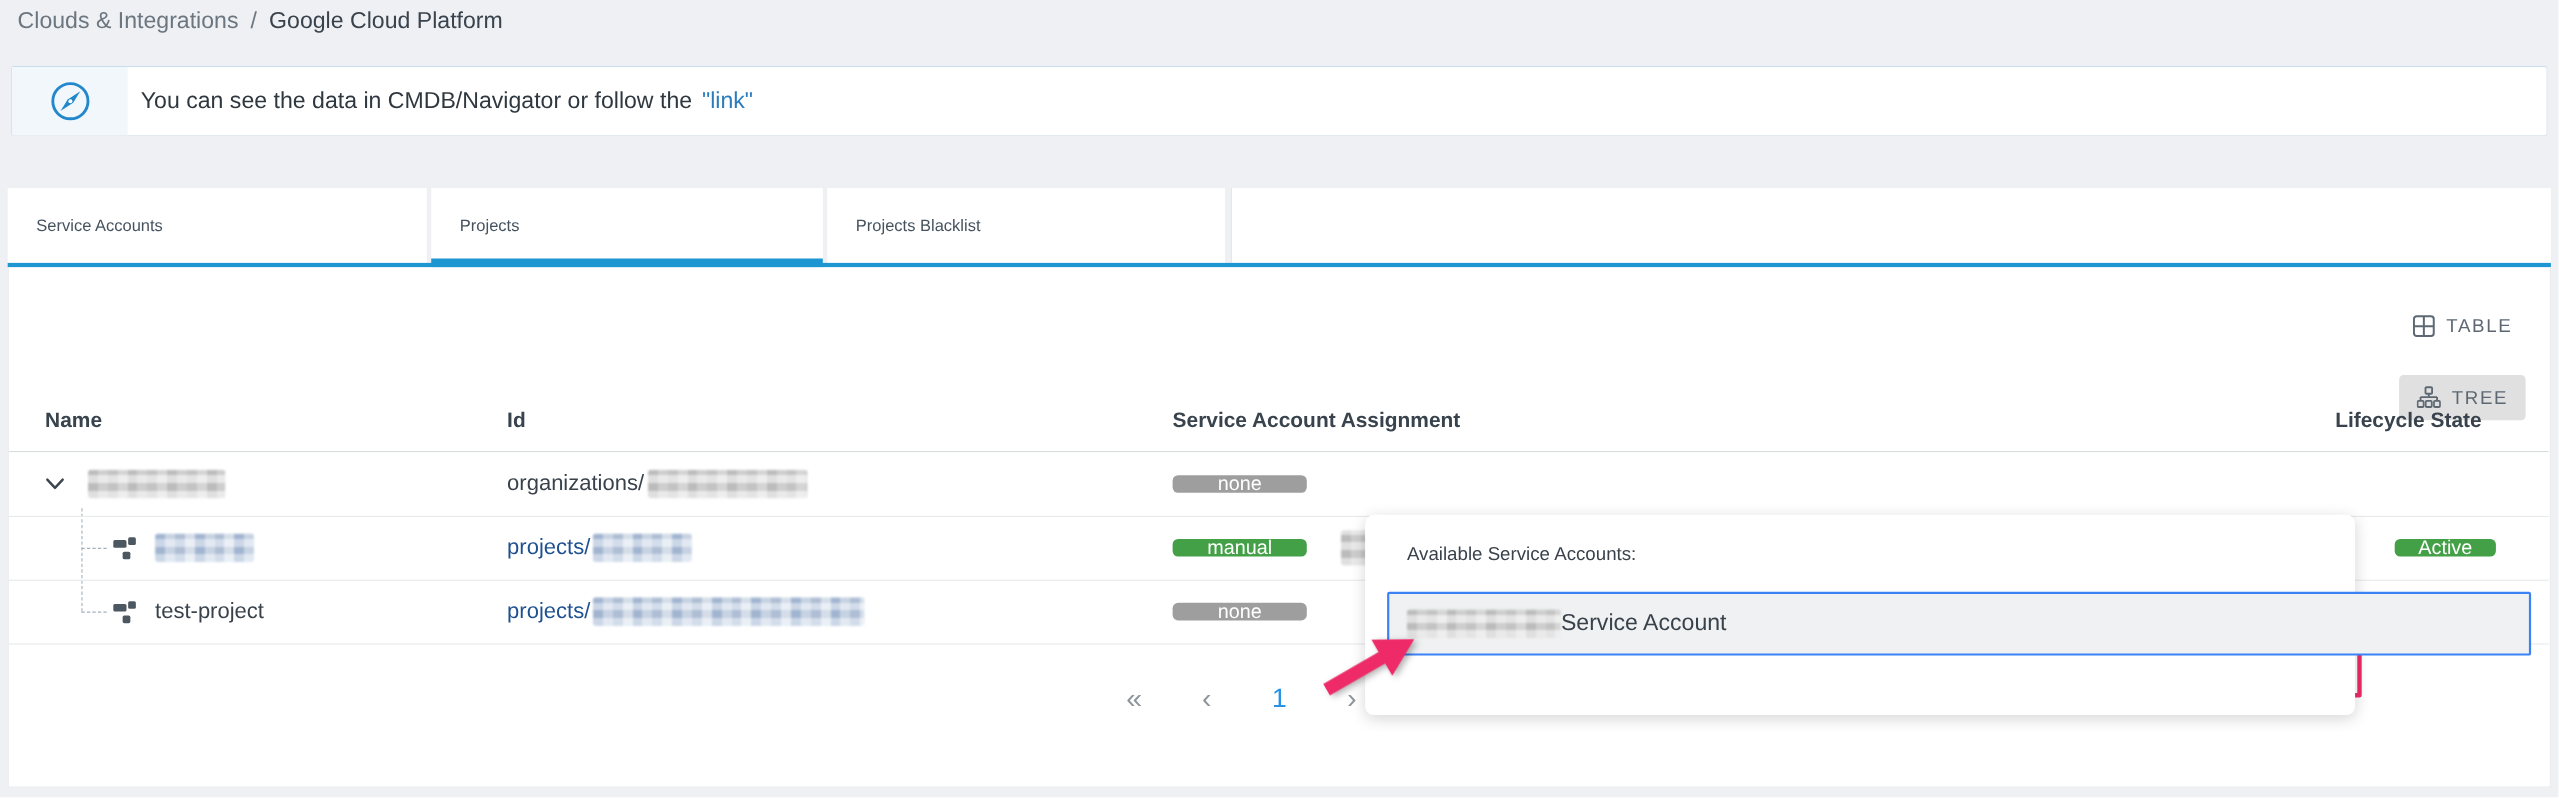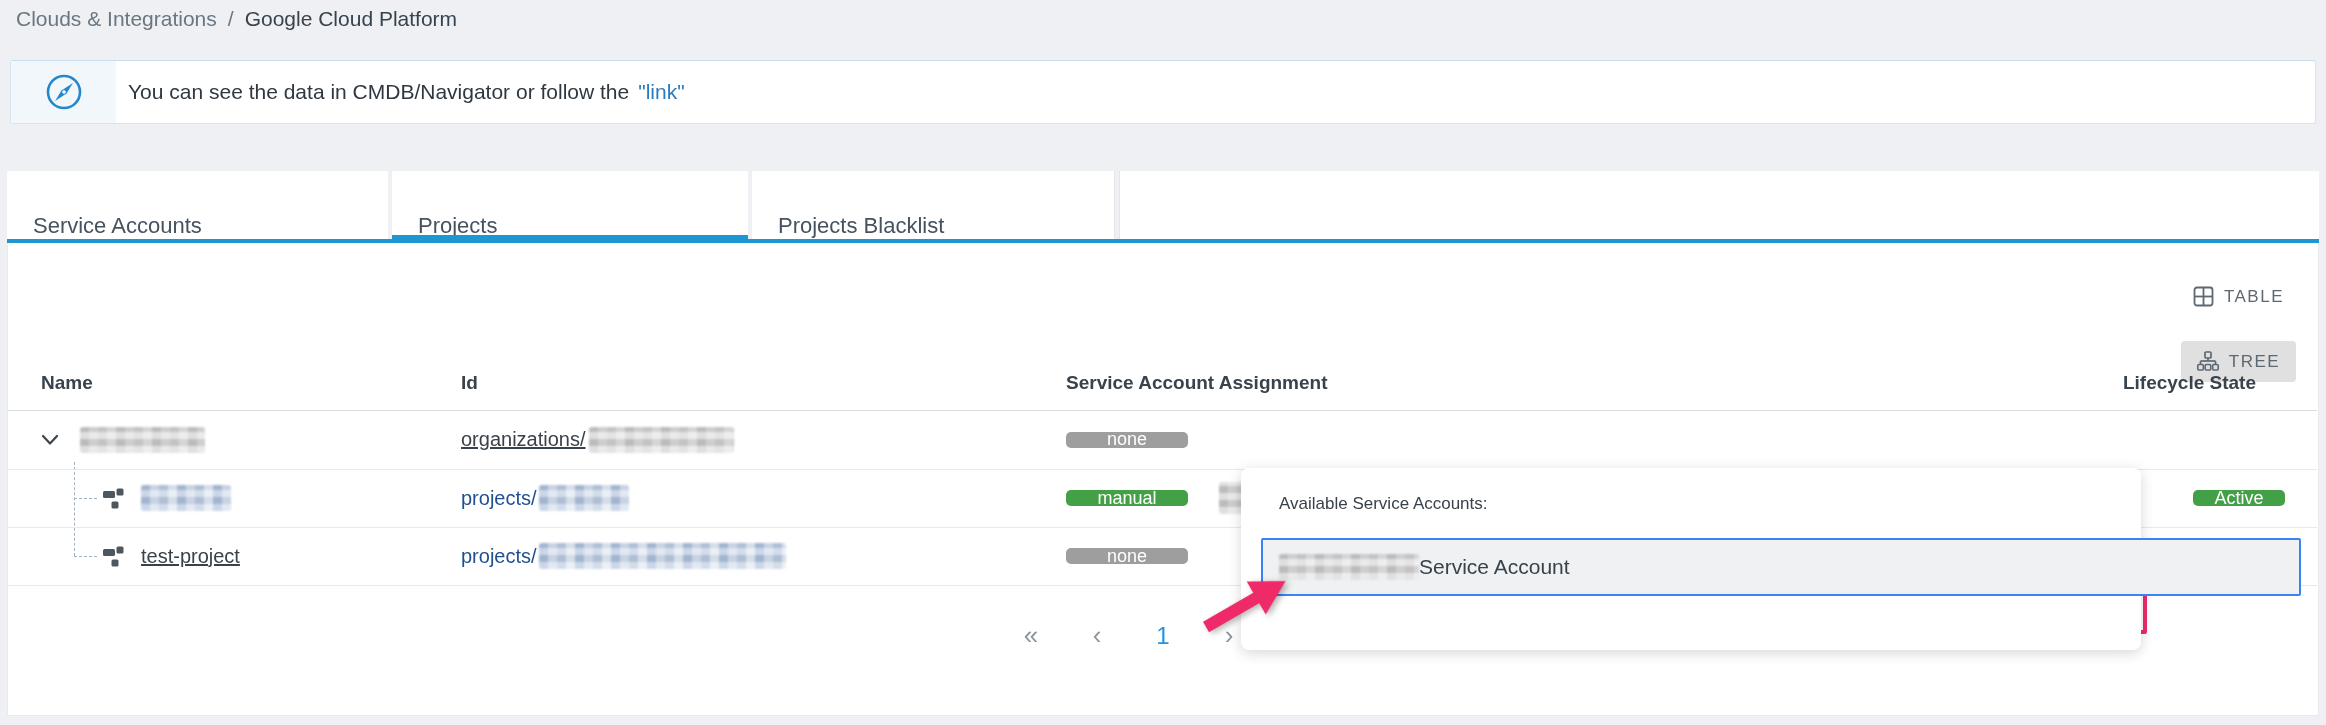--- a/index.html
+++ b/index.html
@@ -17,58 +17,58 @@
           border:1px solid #d9e4ee;border-top-color:#c9ddf0;border-radius:3px;}
   .banner-icon-panel{position:absolute;left:0;top:0;bottom:0;width:105px;background:#f2f7fc;
                      display:flex;align-items:center;justify-content:center;}
   .banner-text{position:absolute;left:117px;top:0;height:62px;display:flex;align-items:center;font-size:21px;color:#2f3840;}
   .banner-link{color:#2b7cbe;margin-left:9px;cursor:pointer;}
 
   
   .tabstrip{position:absolute;left:7px;top:171px;width:2312px;height:72px;}
   .tabstrip-bar{position:absolute;left:0;right:0;bottom:0;height:4px;background:#1e96d2;}
   .tabs{position:absolute;left:0;right:0;top:0;height:68px;display:flex;gap:4px;}
-  .tab{background:#fff;height:68px;display:flex;align-items:flex-end;padding-left:26px;
-       font-size:22px;color:#46535f;position:relative;cursor:pointer;box-sizing:border-box;}
+  .tab{background:#fff;height:68px;display:flex;align-items:center;padding-left:26px;
+       font-size:15px;color:#46535f;position:relative;cursor:pointer;box-sizing:border-box;}
   .tab.active::after{content:"";position:absolute;left:0;right:0;bottom:-4px;height:8px;background:#1e96d2;}
   .tab-filler{flex:1;background:#fff;border-left:1px solid #e6e6e6;}
 
   
   .card{position:absolute;left:7px;top:243px;width:2312px;height:473px;background:#fff;
         border:1px solid #e8eaed;border-top:none;box-sizing:border-box;}
 
   
   .view-toggle{position:absolute;right:18px;top:33px;display:flex;align-items:center;gap:24px;flex-direction:column;}
   .vt-btn{display:flex;align-items:center;gap:10px;font-size:17px;letter-spacing:1.5px;color:#5d6872;
           padding:10px 16px;border-radius:4px;cursor:pointer;}
   .vt-btn.selected{background:#e0e0e0;}
 
   
   .thead{position:absolute;left:0;right:1px;top:112px;height:55px;border-bottom:1px solid #d9dcde;font-weight:700;font-size:19px;color:#39434d;}
   .th{position:absolute;top:0;height:55px;display:flex;align-items:center;}
 
   
   .row{position:absolute;left:0;right:1px;border-bottom:1px solid #e7e9eb;}
   .cell{position:absolute;top:0;height:100%;display:flex;align-items:center;font-size:20px;}
-  .row-text-dark{color:#39424b;text-decoration:underline;}
+  .row-text-dark{color:#39424b;}
   .link{color:#1f5191;cursor:pointer;}
 
   
   .blur{height:26px;border-radius:3px;filter:blur(0.8px);
         background-image:repeating-linear-gradient(0deg,rgba(255,255,255,.45) 0 7px,rgba(0,0,0,.05) 7px 14px),
         repeating-linear-gradient(90deg,#c6c6c6 0 9px,#d9d9d9 9px 18px,#cecece 18px 27px,#e0e0e0 27px 36px);}
   .blur.blue{background-image:repeating-linear-gradient(0deg,rgba(255,255,255,.4) 0 7px,rgba(0,0,0,.04) 7px 14px),
         repeating-linear-gradient(90deg,#a9bcd8 0 9px,#cfdbeb 9px 18px,#b6c6dd 18px 27px,#dde6f1 27px 36px);}
 
   
   .badge{display:flex;align-items:center;justify-content:center;height:16px;border-radius:5px;
          color:#fff;font-size:18px;}
   .badge.gray{background:#9e9e9e;width:122px;}
   .badge.green{background:#43a047;width:122px;}
-  .badge.life{background:#43a047;width:92px;margin-left:16px;}
+  .badge.life{background:#43a047;width:92px;}
 
   
   .tree-vline{position:absolute;left:66px;top:219px;height:94px;border-left:1px dashed #a3b1bc;}
   .tree-stub{position:absolute;left:66px;width:23px;border-top:1px dashed #a3b1bc;}
 
   
   .assign-anno{position:absolute;left:1988px;top:170px;border:4px solid #ee2a68;border-radius:2px;padding:3px;}
   .assign-btn{display:flex;align-items:center;gap:11px;height:40px;padding:0 18px;background:#e2e2e2;
               border-radius:3px;font-size:17px;letter-spacing:1.2px;color:#626d77;cursor:pointer;}
 

